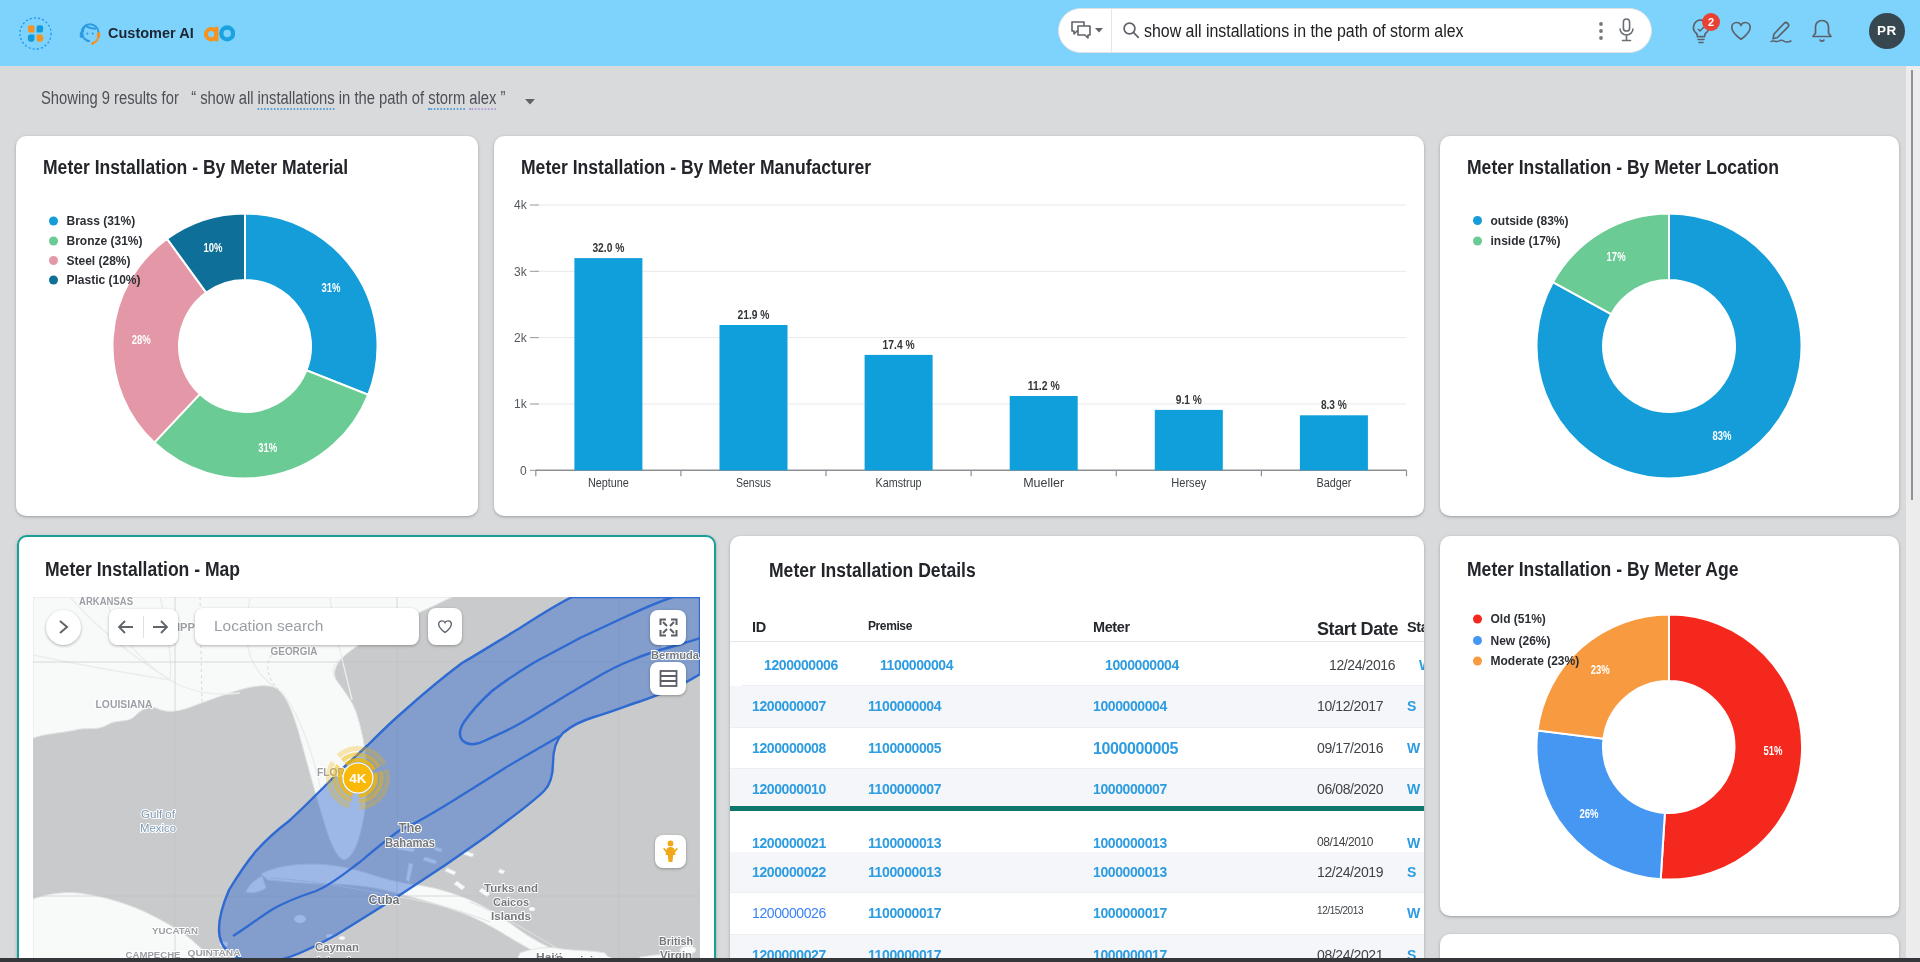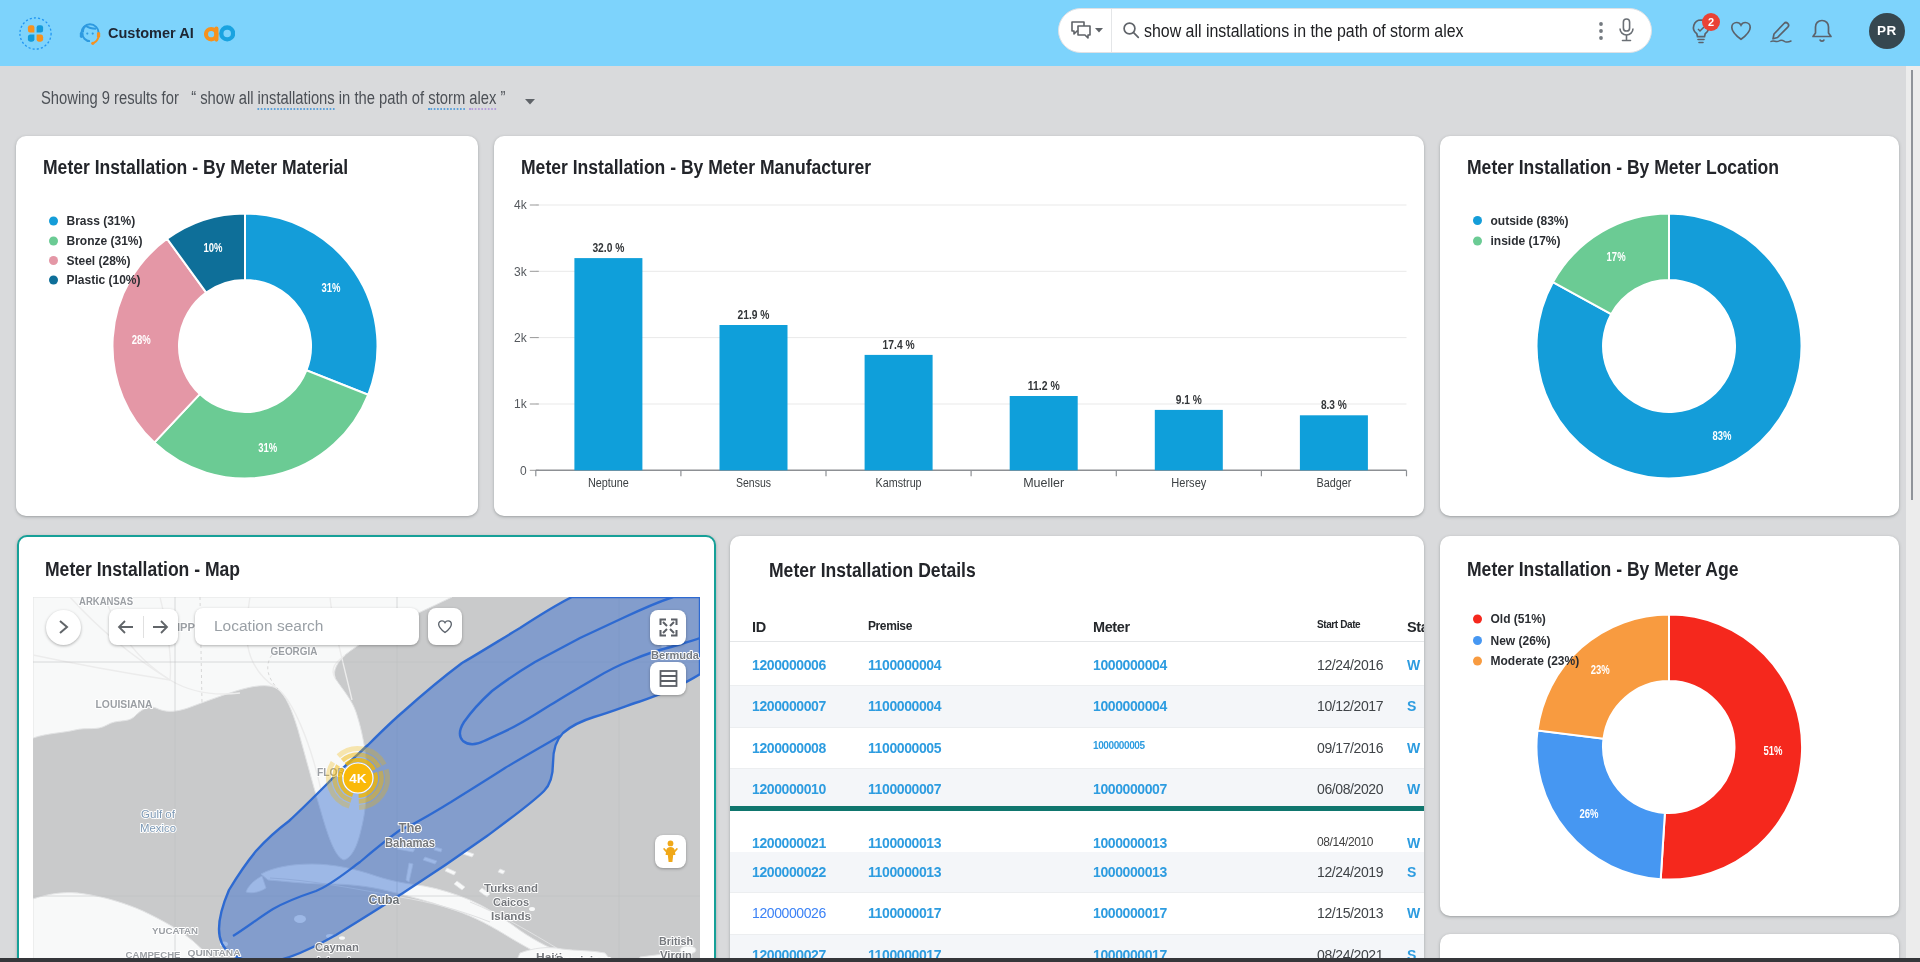--- a/index.html
+++ b/index.html
@@ -179,42 +179,42 @@
 <text x="1188.8" y="487" text-anchor="middle" font-size="12.5" fill="#3c4043" textLength="35" lengthAdjust="spacingAndGlyphs">Hersey</text>
 <rect x="1299.9" y="415.3" width="68" height="55.0" fill="#0f9fda"></rect>
 <text x="1333.9" y="409.3" text-anchor="middle" font-size="13.5" font-weight="bold" fill="#333639" textLength="26" lengthAdjust="spacingAndGlyphs">8.3 %</text>
 <text x="1333.9" y="487" text-anchor="middle" font-size="12.5" fill="#3c4043" textLength="35" lengthAdjust="spacingAndGlyphs">Badger</text>
 </svg>
 <div class="abs" style="left:730px;top:536px;width:694px;height:436px;overflow:hidden;border-radius:10px">
     <div class="abs" style="left:0;top:83px;width:694px;height:30px">
       <div class="abs" style="left:22px;top:0;font-size:14.5px;font-weight:bold;color:#24272b;letter-spacing:-0.4px">ID</div>
       <div class="abs" style="left:138px;top:0;font-size:12px;font-weight:bold;color:#24272b;letter-spacing:-0.4px">Premise</div>
       <div class="abs" style="left:363px;top:0;font-size:14.5px;font-weight:bold;color:#24272b;letter-spacing:-0.4px">Meter</div>
-      <div class="abs" style="left:587px;top:0;font-size:10px;font-weight:bold;color:#24272b;letter-spacing:-0.4px">Start Date</div>
+      <div class="abs" style="left:587px;top:0;font-size:18px;font-weight:bold;color:#24272b;letter-spacing:-0.4px">Start Date</div>
       <div class="abs" style="left:677px;top:0;font-size:14.5px;font-weight:bold;color:#24272b;letter-spacing:-0.4px">Status</div>
     </div>
     <div class="abs" style="left:0;top:105px;width:694px;height:1px;background:#e4e6e8"></div>
-    <div class="abs" style="left:0;top:109px;width:809px;height:41.4px;background:#ffffff;border-bottom:1px solid #eceef0">
+    <div class="abs" style="left:12px;top:109px;width:809px;height:41.4px;background:#ffffff;border-bottom:1px solid #eceef0">
       <div class="abs" style="left:22px;top:12px;font-size:14px;letter-spacing:-0.4px;color:#2d9ce0;font-weight:bold">1200000006</div>
       <div class="abs" style="left:138px;top:12px;font-size:14px;letter-spacing:-0.4px;color:#2d9ce0;font-weight:bold">1100000004</div>
       <div class="abs" style="left:363px;top:12px;font-size:14px;letter-spacing:-0.4px;color:#2d9ce0;font-weight:bold">1000000004</div>
       <div class="abs" style="left:587px;top:12px;font-size:14px;letter-spacing:-0.4px;color:#3f4347">12/24/2016</div>
       <div class="abs" style="left:677px;top:12px;font-size:14px;letter-spacing:-0.4px;color:#2d9ce0;font-weight:bold">W</div>
     </div>
     <div class="abs" style="left:0;top:150.4px;width:694px;height:41.4px;background:#f4f6f9;border-bottom:1px solid #eceef0">
       <div class="abs" style="left:22px;top:12px;font-size:14px;letter-spacing:-0.4px;color:#2d9ce0;font-weight:bold">1200000007</div>
       <div class="abs" style="left:138px;top:12px;font-size:14px;letter-spacing:-0.4px;color:#2d9ce0;font-weight:bold">1100000004</div>
       <div class="abs" style="left:363px;top:12px;font-size:14px;letter-spacing:-0.4px;color:#2d9ce0;font-weight:bold">1000000004</div>
       <div class="abs" style="left:587px;top:12px;font-size:14px;letter-spacing:-0.4px;color:#3f4347">10/12/2017</div>
       <div class="abs" style="left:677px;top:12px;font-size:14px;letter-spacing:-0.4px;color:#2d9ce0;font-weight:bold">S</div>
     </div>
     <div class="abs" style="left:0;top:191.8px;width:694px;height:41.4px;background:#ffffff;border-bottom:1px solid #eceef0">
       <div class="abs" style="left:22px;top:12px;font-size:14px;letter-spacing:-0.4px;color:#2d9ce0;font-weight:bold">1200000008</div>
       <div class="abs" style="left:138px;top:12px;font-size:14px;letter-spacing:-0.4px;color:#2d9ce0;font-weight:bold">1100000005</div>
-      <div class="abs" style="left:363px;top:12px;font-size:10px;letter-spacing:-0.4px;color:#2d9ce0;font-weight:bold">1000000005</div>
+      <div class="abs" style="left:363px;top:12px;font-size:16px;letter-spacing:-0.4px;color:#2d9ce0;font-weight:bold">1000000005</div>
       <div class="abs" style="left:587px;top:12px;font-size:14px;letter-spacing:-0.4px;color:#3f4347">09/17/2016</div>
       <div class="abs" style="left:677px;top:12px;font-size:14px;letter-spacing:-0.4px;color:#2d9ce0;font-weight:bold">W</div>
     </div>
     <div class="abs" style="left:0;top:233.20000000000002px;width:694px;height:41.4px;background:#f4f6f9;border-bottom:5px solid #0f766e">
       <div class="abs" style="left:22px;top:12px;font-size:14px;letter-spacing:-0.4px;color:#2d9ce0;font-weight:bold">1200000010</div>
       <div class="abs" style="left:138px;top:12px;font-size:14px;letter-spacing:-0.4px;color:#2d9ce0;font-weight:bold">1100000007</div>
       <div class="abs" style="left:363px;top:12px;font-size:14px;letter-spacing:-0.4px;color:#2d9ce0;font-weight:bold">1000000007</div>
       <div class="abs" style="left:587px;top:12px;font-size:14px;letter-spacing:-0.4px;color:#3f4347">06/08/2020</div>
       <div class="abs" style="left:677px;top:12px;font-size:14px;letter-spacing:-0.4px;color:#2d9ce0;font-weight:bold">W</div>
     </div>
@@ -229,21 +229,21 @@
       <div class="abs" style="left:22px;top:12px;font-size:14px;letter-spacing:-0.4px;color:#2d9ce0;font-weight:bold">1200000022</div>
       <div class="abs" style="left:138px;top:12px;font-size:14px;letter-spacing:-0.4px;color:#2d9ce0;font-weight:bold">1100000013</div>
       <div class="abs" style="left:363px;top:12px;font-size:14px;letter-spacing:-0.4px;color:#2d9ce0;font-weight:bold">1000000013</div>
       <div class="abs" style="left:587px;top:12px;font-size:14px;letter-spacing:-0.4px;color:#3f4347">12/24/2019</div>
       <div class="abs" style="left:677px;top:12px;font-size:14px;letter-spacing:-0.4px;color:#2d9ce0;font-weight:bold">S</div>
     </div>
     <div class="abs" style="left:0;top:357.4px;width:694px;height:41.4px;background:#ffffff;border-bottom:1px solid #eceef0">
       <div class="abs" style="left:22px;top:12px;font-size:14px;letter-spacing:-0.4px;color:#3b82f6;font-weight:normal">1200000026</div>
       <div class="abs" style="left:138px;top:12px;font-size:14px;letter-spacing:-0.4px;color:#2d9ce0;font-weight:bold">1100000017</div>
       <div class="abs" style="left:363px;top:12px;font-size:14px;letter-spacing:-0.4px;color:#2d9ce0;font-weight:bold">1000000017</div>
-      <div class="abs" style="left:587px;top:12px;font-size:14px;letter-spacing:-0.4px;color:#3f4347">12/15/2013</div>
+      <div class="abs" style="left:587px;top:12px;font-size:10px;letter-spacing:-0.4px;color:#3f4347">12/15/2013</div>
       <div class="abs" style="left:677px;top:12px;font-size:14px;letter-spacing:-0.4px;color:#2d9ce0;font-weight:bold">W</div>
     </div>
     <div class="abs" style="left:0;top:398.79999999999995px;width:694px;height:41.4px;background:#f4f6f9;border-bottom:1px solid #eceef0">
       <div class="abs" style="left:22px;top:12px;font-size:14px;letter-spacing:-0.4px;color:#2d9ce0;font-weight:bold">1200000027</div>
       <div class="abs" style="left:138px;top:12px;font-size:14px;letter-spacing:-0.4px;color:#2d9ce0;font-weight:bold">1100000017</div>
       <div class="abs" style="left:363px;top:12px;font-size:14px;letter-spacing:-0.4px;color:#2d9ce0;font-weight:bold">1000000017</div>
       <div class="abs" style="left:587px;top:12px;font-size:14px;letter-spacing:-0.4px;color:#3f4347">08/24/2021</div>
       <div class="abs" style="left:677px;top:12px;font-size:14px;letter-spacing:-0.4px;color:#2d9ce0;font-weight:bold">S</div>
     </div>
   </div>

